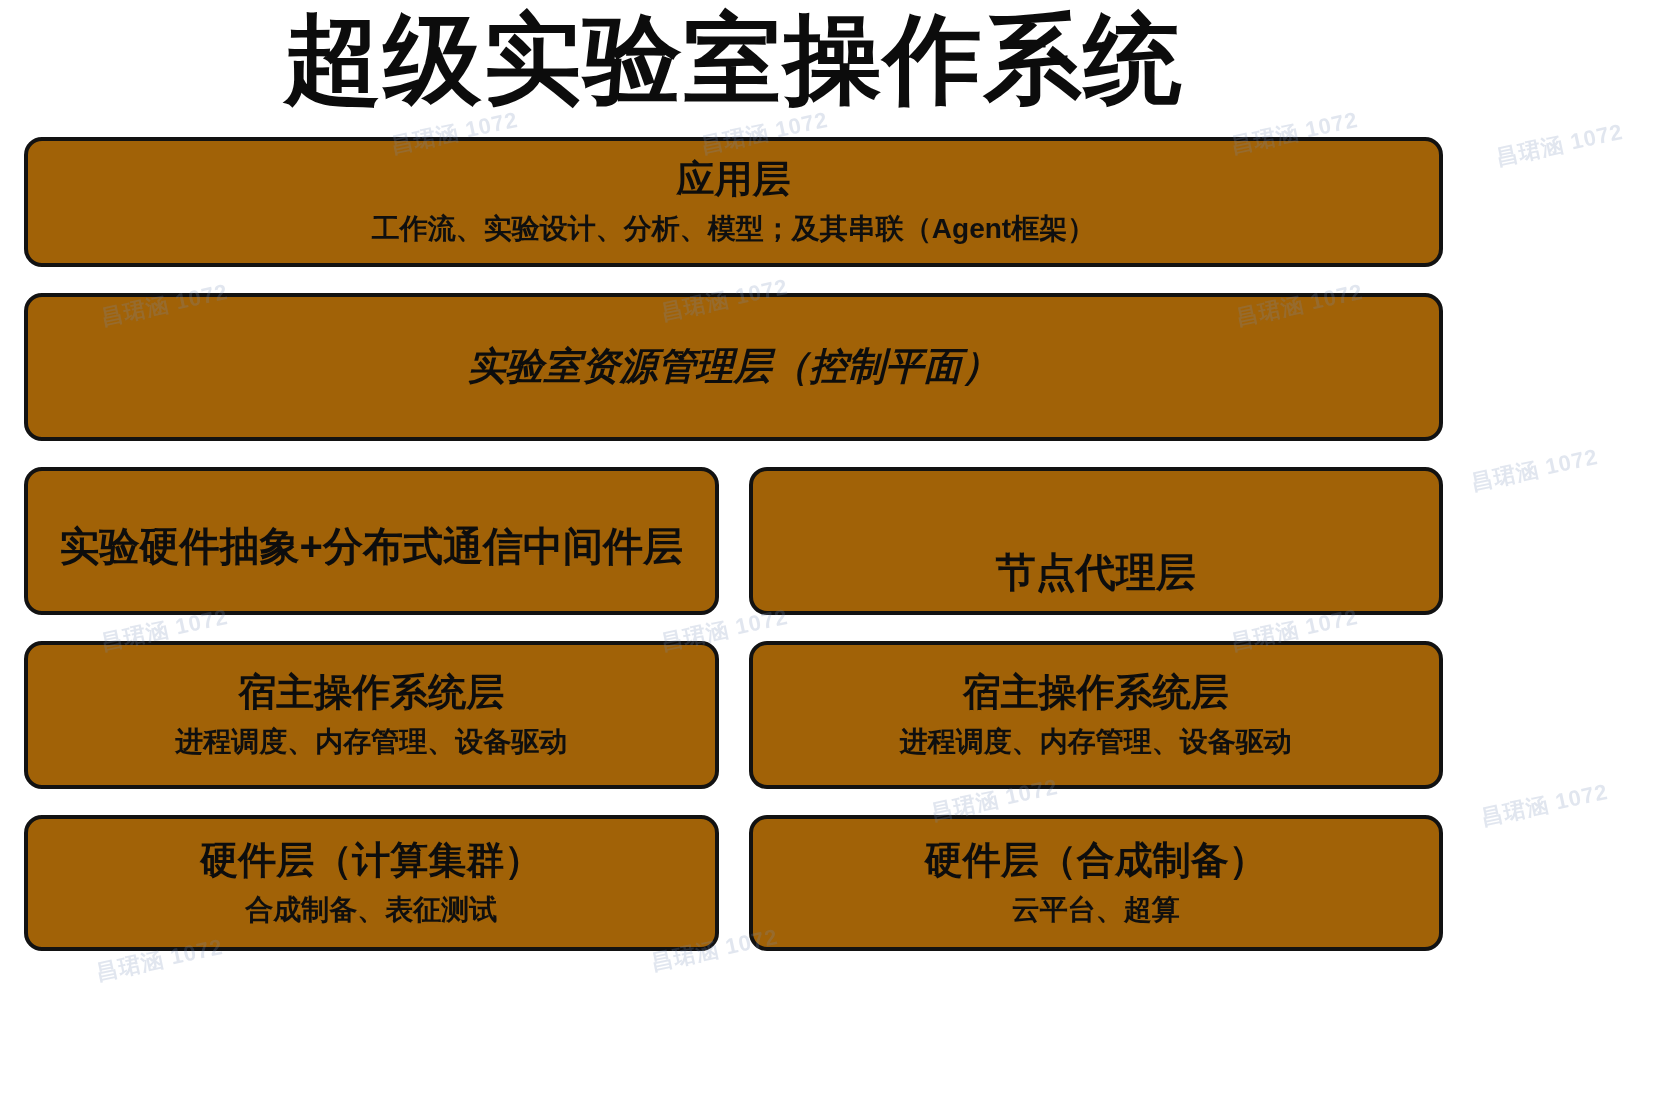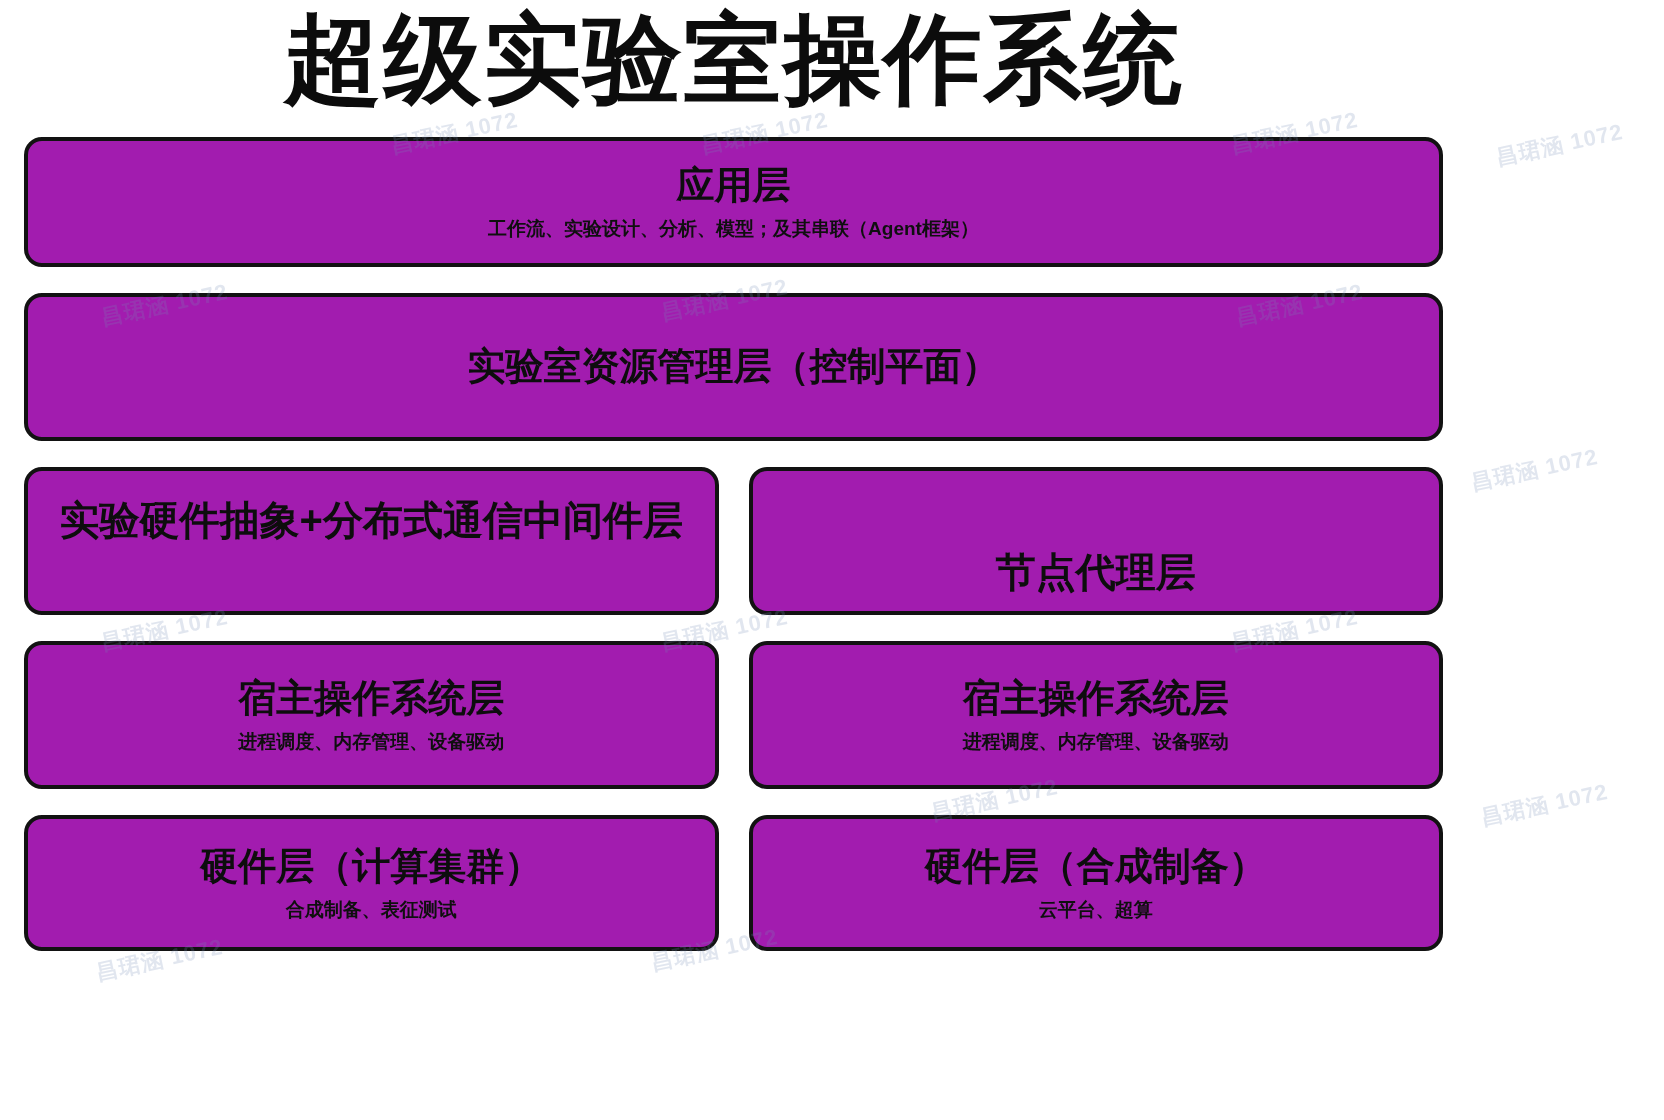--- a/index.html
+++ b/index.html
@@ -46,48 +46,48 @@
   .row {
     display: flex;
     gap: 30px;
     margin-top: 26px;
   }
   .row.split > .box { flex: 1 1 0; }
 
   .box {
     border: 4px solid #121212;
     border-radius: 18px;
-    background: #a21caf;
+    background: #a16207;
     box-sizing: border-box;
     display: flex;
     flex-direction: column;
     align-items: center;
     justify-content: center;
     text-align: center;
     padding: 14px 18px;
   }
 
   .box .head {
     font-size: 38px;
     font-weight: 700;
     line-height: 1.25;
     color: #0d0d0d;
   }
   .box .sub {
-    font-size: 19px;
+    font-size: 28px;
     font-weight: 700;
     line-height: 1.3;
     margin-top: 8px;
     color: #0f0f0f;
   }
 
   
   .box-app        { height: 130px; }
-  .box-resource   { height: 148px; }
-  .box-hwabs      { height: 148px; justify-content: flex-start; padding-top: 24px; }
+  .box-resource   { height: 148px; font-style: italic; }
+  .box-hwabs      { height: 148px; justify-content: center; padding-top: 24px; }
   .box-node       { height: 148px; justify-content: flex-end; padding-top: 24px; }
   .box-hostos     { height: 148px; }
   .box-hw         { height: 136px; }
 
   .box-hwabs .head,
   .box-node .head { font-size: 40px; }
 
   
   .wm {
     position: absolute;

